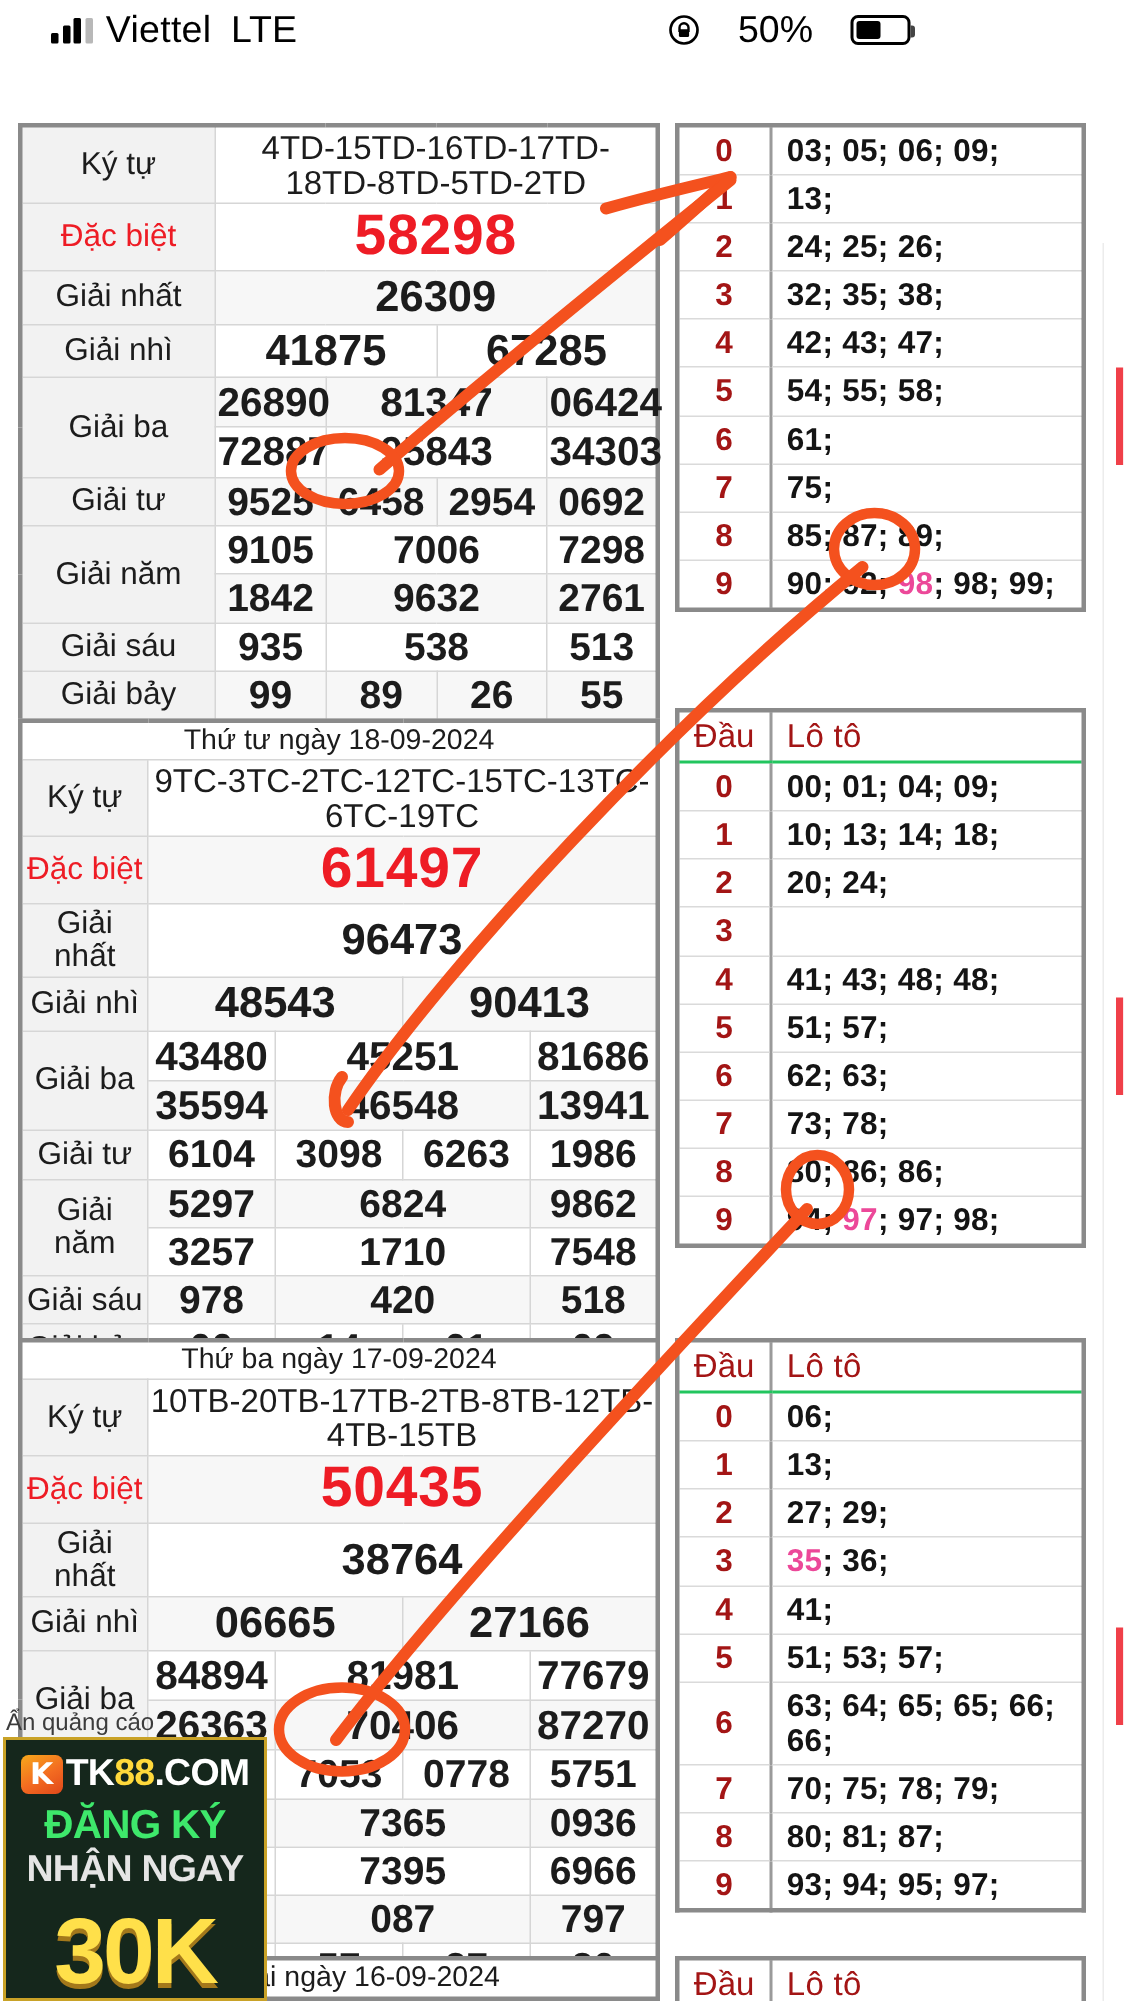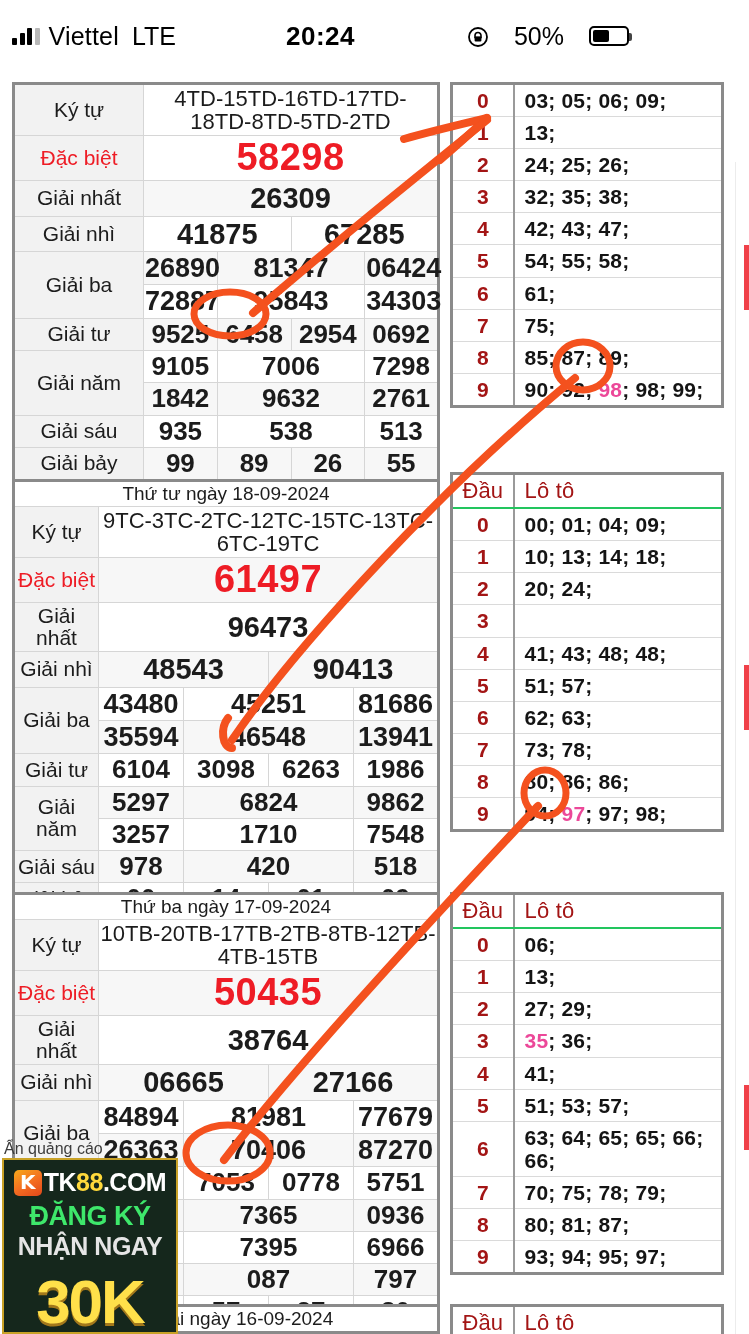--- a/index.html
+++ b/index.html
@@ -6,23 +6,23 @@
   html, body {
     width: 749px; height: 1334px;
     background: #ffffff;
     font-family: "Liberation Sans", "DejaVu Sans", sans-serif;
     overflow: hidden;
   }
   .screen { position: relative; width: 749px; height: 1334px; overflow: hidden; background:#fff; }
 
   
   .statusbar {
-    position: absolute; top: 16px; left: 0; width: 641px; height: 40px;
+    position: absolute; top: 0; left: 0; width: 641px; height: 40px;
     display: flex; align-items: center; justify-content: space-between;
-    padding: 0 12px; font-size: 25px; font-weight: 600; color: #000;
+    padding: 0 34px; font-size: 25px; font-weight: 600; color: #000;
   }
   .sb-left { display: flex; align-items: center; gap: 9px; }
   .signal { display: flex; align-items: flex-end; gap: 2.5px; height: 18px; }
   .signal i { display:block; width: 5px; background: #000; border-radius: 1px; }
   .signal i:nth-child(1){ height: 7px; }
   .signal i:nth-child(2){ height: 12px; }
   .signal i:nth-child(3){ height: 17px; }
   .signal i:nth-child(4){ height: 17px; background: #b8b8b8; }
   .carrier { font-size: 25px; font-weight: 500; letter-spacing: .2px; }
   .lte { font-size: 25px; font-weight: 500; margin-left: 4px; }
@@ -174,21 +174,20 @@
     <div class="sb-left">
       <span class="signal">
           <i></i>
           <i></i>
           <i></i>
           <i></i>
         </span>
       <span class="carrier">Viettel</span>
       <span class="lte">LTE</span>
     </div>
-    <div class="sb-center">20:24</div>
     <div class="sb-right">
       <span class="lock-ic">
         <svg width="22" height="22" viewBox="0 0 22 22">
             <circle cx="11" cy="11" r="9" fill="none" stroke="#000" stroke-width="1.8"></circle>
             <path d="M8 11.5v-2a3 3 0 016 0v2z" fill="none" stroke="#000" stroke-width="1.6"></path>
             <rect x="7.6" y="10.6" width="6.8" height="5" rx="1" fill="#000"></rect>
           </svg>
       </span>
       <span class="pct">50%</span>
       <span class="batt">

